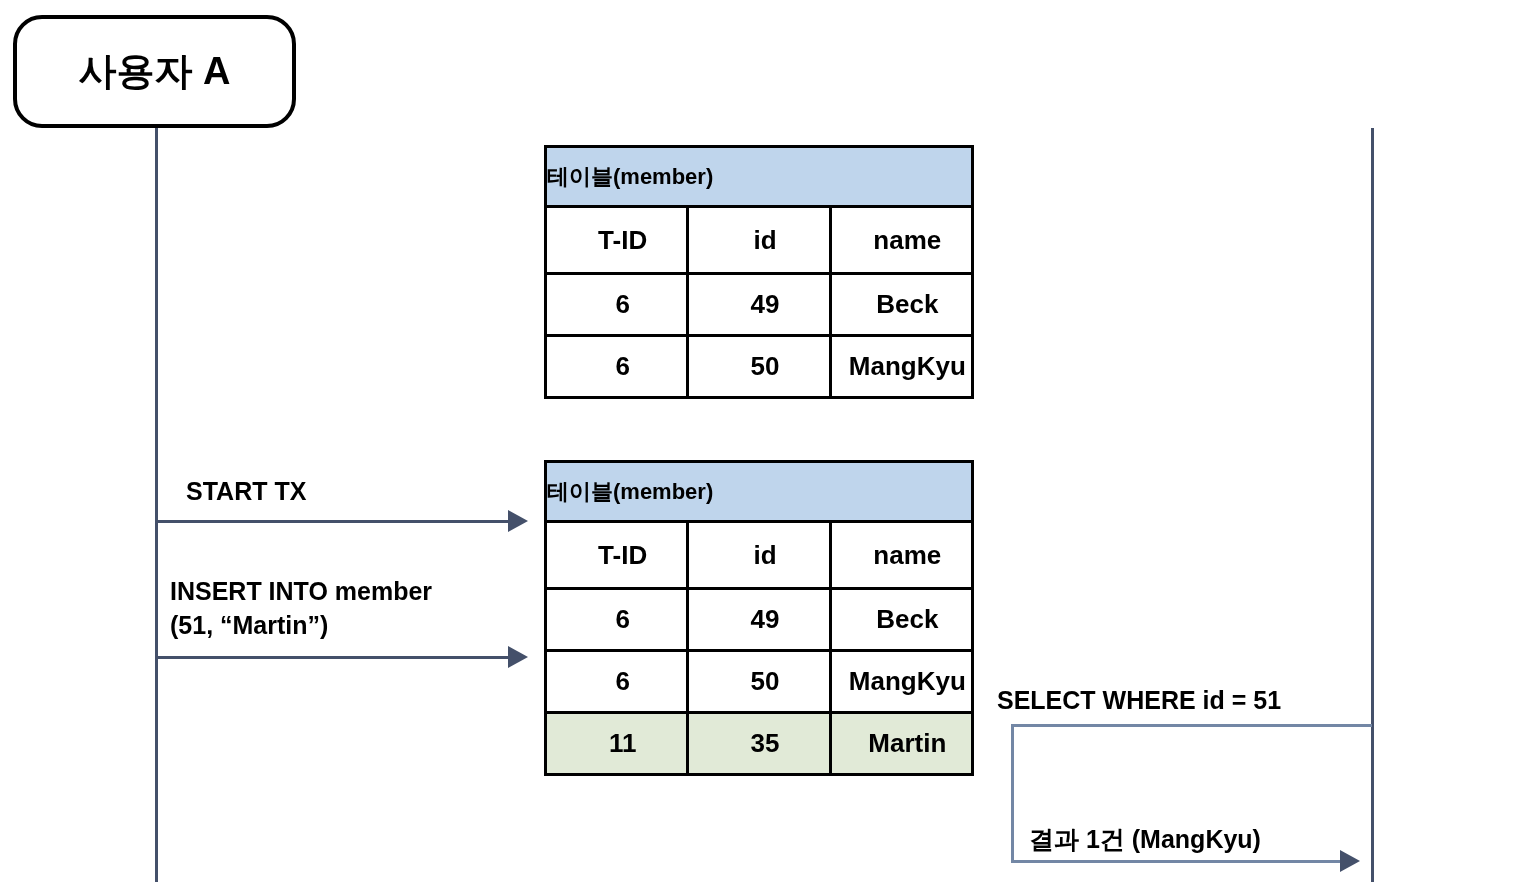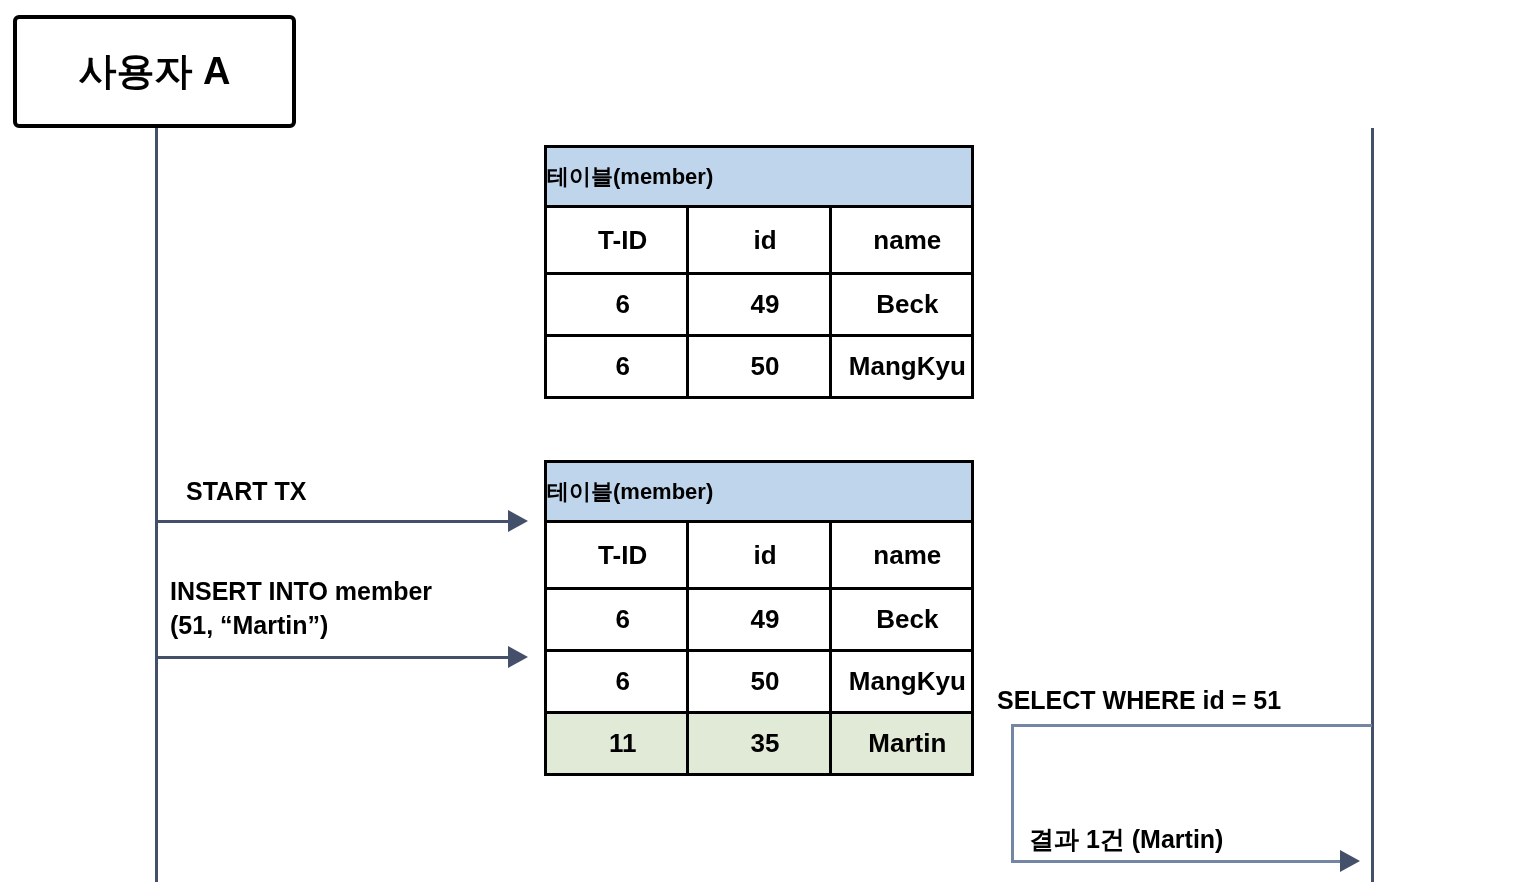--- a/index.html
+++ b/index.html
@@ -17,21 +17,21 @@
     height: 882px;
     background: #ffffff;
     overflow: hidden;
   }
 
   
   .actor-box {
     position: absolute;
     box-sizing: border-box;
     border: 4px solid #000000;
-    border-radius: 6px;
+    border-radius: 29px;
     background: #ffffff;
     display: flex;
     align-items: center;
     justify-content: center;
   }
   .actor-label {
     font-size: 38px;
     font-weight: bold;
     color: #000000;
     letter-spacing: 0px;
@@ -176,17 +176,17 @@
 
   <div class="msg-label" style="left:170px; top:563px;">INSERT INTO member
 (51, “Martin”)</div>
   <div class="h-line" style="left:155px; top:656px; width:355px;"></div>
   <div class="arrow-head" style="left:508px; top:646px;"></div>
 
   <div class="msg-label" style="left:997px; top:672px;">SELECT WHERE id = 51</div>
   <div class="h-line" style="left:1011px; top:724px; width:361px; background:#7387A5;"></div>
   <div class="v-line" style="left:1011px; top:724px; height:138px;"></div>
 
-  <div class="msg-label" style="left:1029px; top:811px;">결과 1건 (Martin)</div>
+  <div class="msg-label" style="left:1029px; top:811px;">결과 1건 (MangKyu)</div>
   <div class="h-line" style="left:1011px; top:860px; width:330px; background:#7387A5;"></div>
   <div class="arrow-head" style="left:1340px; top:850px;"></div>
 
 </div>
 
 </body></html>

